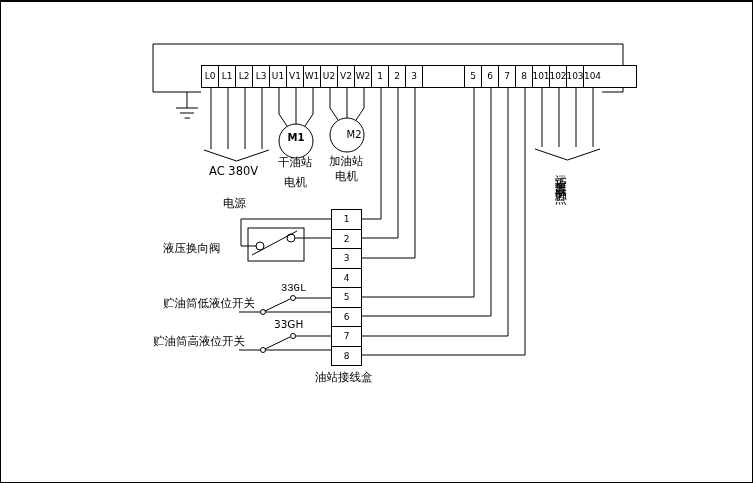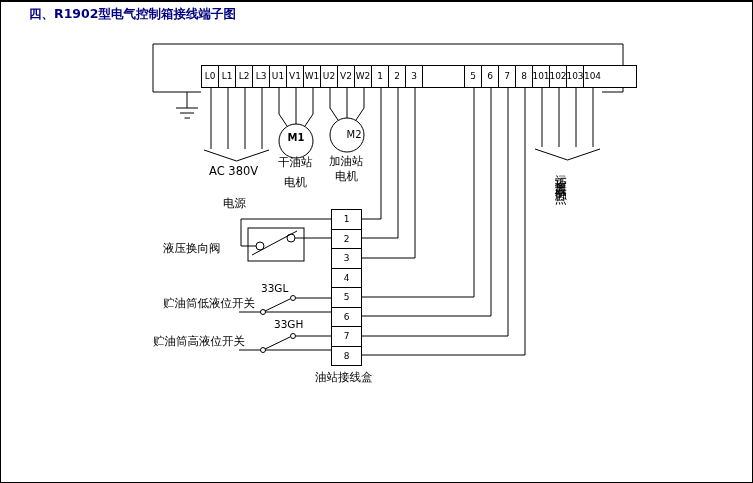--- a/index.html
+++ b/index.html
@@ -44,21 +44,20 @@
   .vert{
     writing-mode:vertical-rl;text-orientation:upright;
     letter-spacing:3px;font-size:12px;
   }
 </style>
 </head>
 <body>
 
 <div class="frame">
 
-  <div class="title">四、R1902型电气控制箱接线端子图</div>
 
   <svg class="wires" width="751" height="480" viewBox="0 0 751 480">
     <g>
       <path d="M152,90 L152,42 L622,42 L622,90 M152,90 L200,90 M601,90 L622,90"></path>
     </g>
     <g>
       <path d="M186,90 L186,106 M175,106 L197,106 M179,111 L193,111 M183.5,116 L189,116"></path>
     </g>
     <g>
       <path d="M210,86 V147 M227,86 V147 M244,86 V147 M261,86 V147"></path>
@@ -142,21 +141,21 @@
   <div class="lbl" style="left:283px;top:174px;">电机</div>
 
   <div class="mname" style="left:337px;top:127px;margin-left:7px;">M2</div>
   <div class="lbl" style="left:328px;top:153px;">加油站</div>
   <div class="lbl" style="left:334px;top:168px;">电机</div>
 
   <div class="lbl vert" style="left:552px;top:163px;">远距离显示触点</div>
 
   <div class="lbl" style="left:162px;top:240px;">液压换向阀</div>
 
-  <div class="lbl sm" style="left:260px;top:280px;">33GL</div>
+  <div class="lbl sm" style="left:280px;top:280px;font-family:Liberation Mono, monospace;">33GL</div>
   <div class="lbl" style="left:162px;top:295px;">贮油筒低液位开关</div>
 
   <div class="lbl sm" style="left:273px;top:316px;">33GH</div>
   <div class="lbl" style="left:152px;top:333px;">贮油筒高液位开关</div>
 
   <div class="lbl" style="left:314px;top:369px;">油站接线盒</div>
 
 </div>
 
 </body></html>

